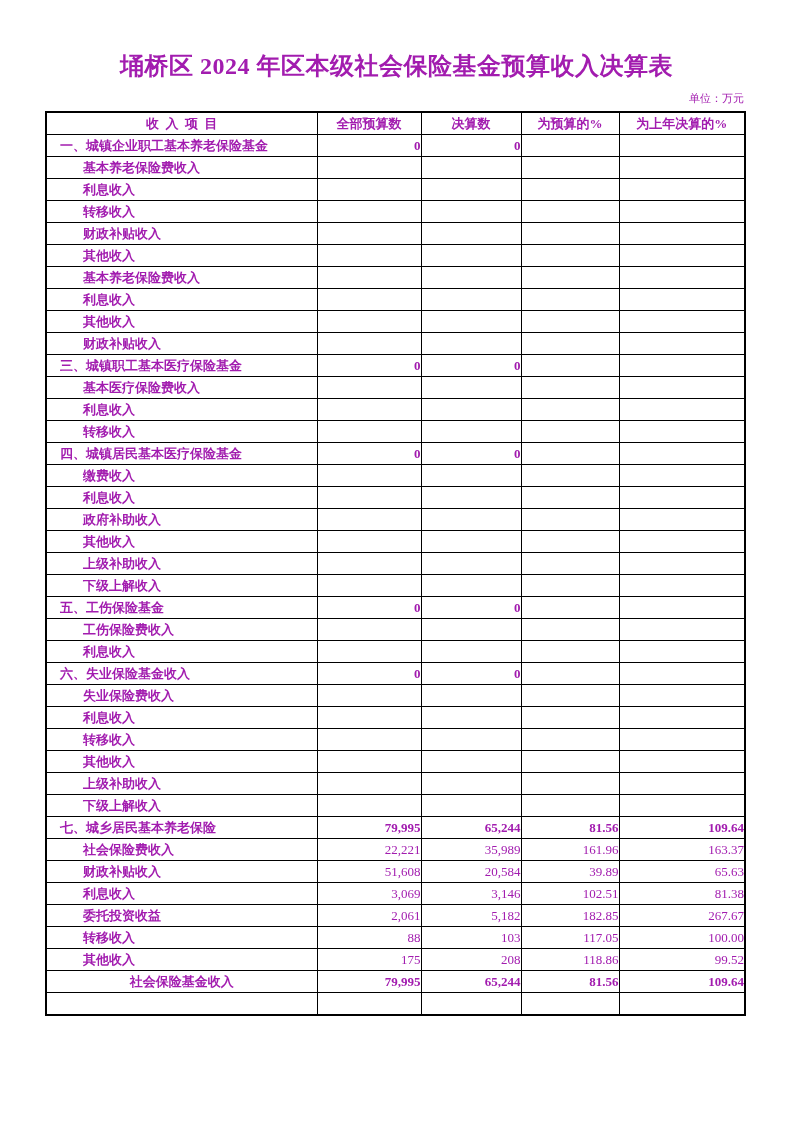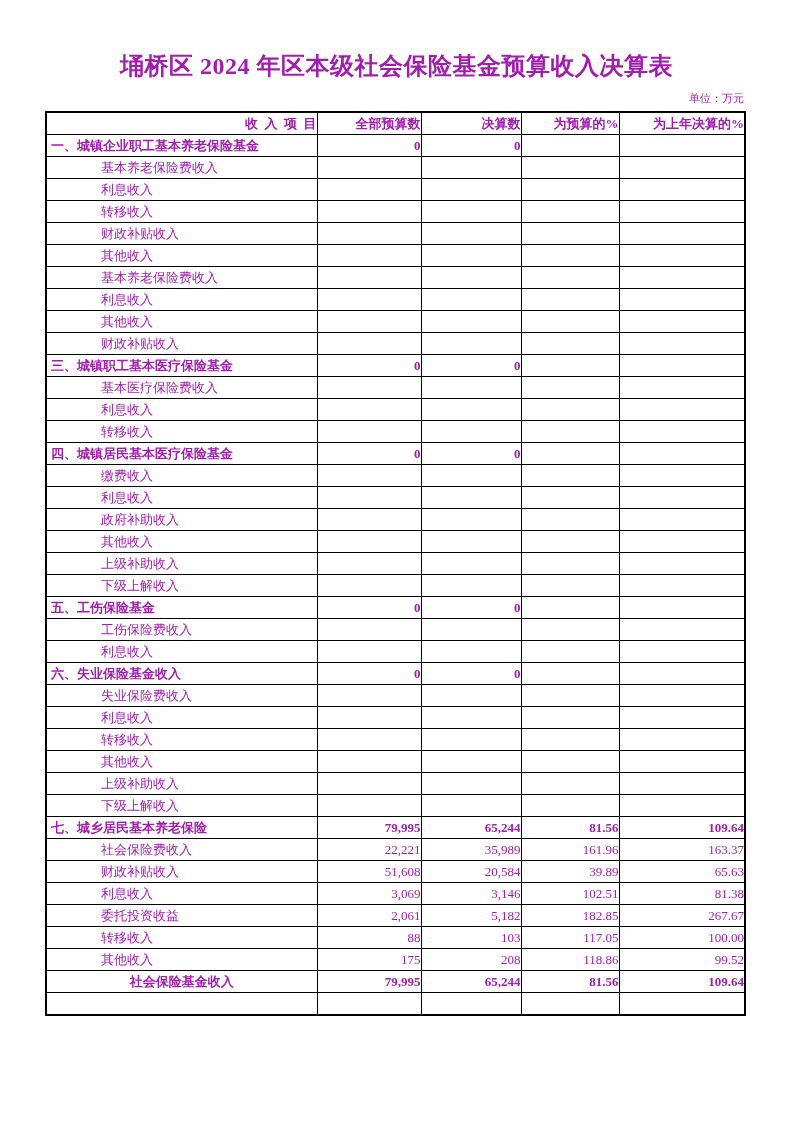--- a/index.html
+++ b/index.html
@@ -43,28 +43,28 @@
     border: 1px solid #000;
     height: 21px;
     padding: 0;
     font-size: 13px;
     line-height: 21px;
     overflow: hidden;
     white-space: pre;
   }
   .budget-table th {
     font-weight: bold;
-    text-align: right;
+    text-align: center;
   }
   .c-num { text-align: right; padding-right: 7px; }
   .c-label { text-align: left; }
   .row-section td { font-weight: bold; }
-  .row-section .c-label { padding-left: 4px; }
+  .row-section .c-label { padding-left: 13px; }
   .row-detail td { font-weight: normal; }
-  .row-detail .c-label { padding-left: 54px; }
+  .row-detail .c-label { padding-left: 36px; font-weight: bold; }
   .row-subtotal td, .row-total td { font-weight: bold; }
   .row-subtotal .c-label, .row-total .c-label { text-align: center; padding-left: 0; }
   .row-empty td { font-weight: normal; }
 </style>
 </head>
 <body>
 
 <div class="page">
   <div class="doc-title">埇桥区 2024 年区本级社会保险基金预算收入决算表</div>
   <div class="unit-note">单位：万元</div>

